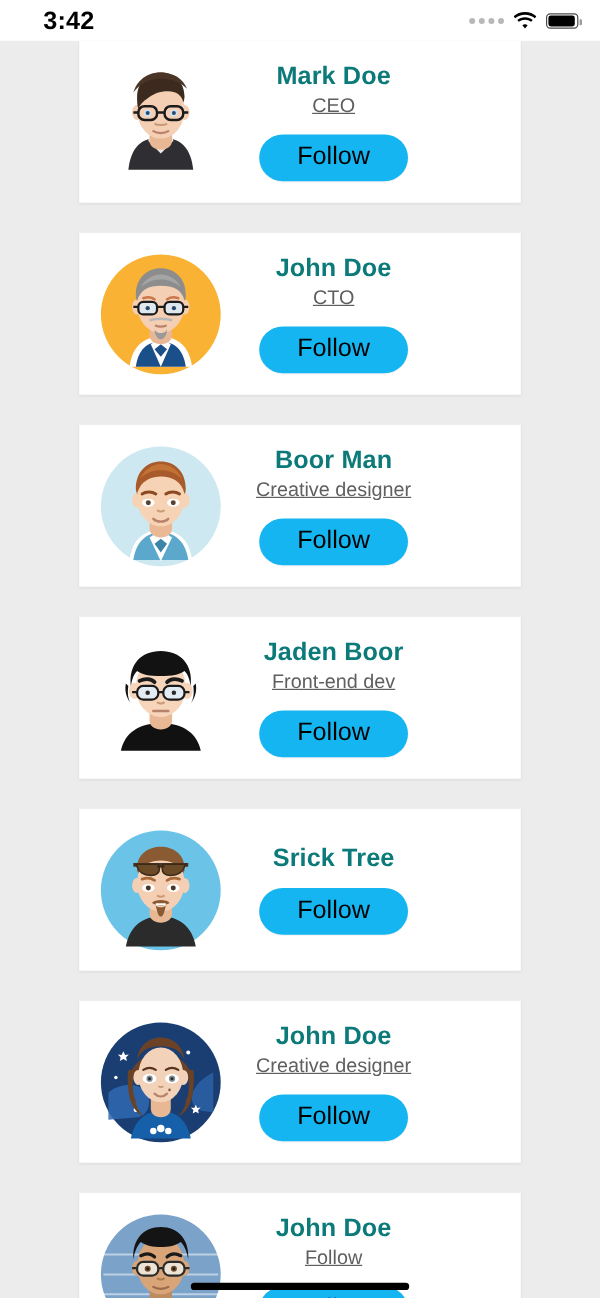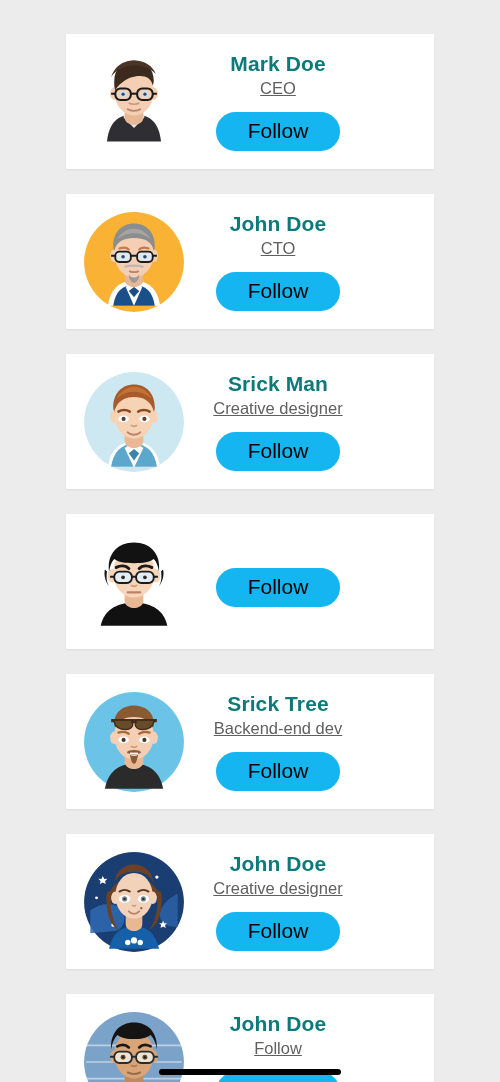--- a/index.html
+++ b/index.html
@@ -79,20 +79,39 @@
     position:absolute; left:50%; transform:translateX(-50%);
     bottom:7px; width:182px; height:6px; border-radius:3px;
     background:#000; z-index:50;
   }
 </style>
 </head>
 <body>
 
 <div id="app">
 
+  <div class="statusbar">
+    <div class="status-time">3:42</div>
+    <div class="status-right">
+      <span class="sig-dots">
+          <i></i>
+          <i></i>
+          <i></i>
+          <i></i>
+        </span>
+      <svg class="wifi" width="19" height="14" viewBox="0 0 19 14">
+        <path d="M9.5 2.2c3.1 0 6 1.1 8.2 3l1.3-1.6C16.4 1.3 13.1 0 9.5 0S2.6 1.3 0 3.6l1.3 1.6c2.2-1.9 5.1-3 8.2-3z" fill="#000"></path>
+        <path d="M9.5 6.4c1.9 0 3.7.7 5.1 1.8l1.3-1.6c-1.8-1.5-4-2.3-6.4-2.3S5 5.1 3.1 6.6l1.3 1.6c1.4-1.1 3.2-1.8 5.1-1.8z" fill="#000"></path>
+        <path d="M9.5 10.3c.8 0 1.6.3 2.2.8l-2.2 2.7-2.2-2.7c.6-.5 1.4-.8 2.2-.8z" fill="#000"></path>
+      </svg>
+      <span class="batt">
+          <i></i>
+        </span>
+    </div>
+  </div>
 
   <div class="list">
 
     <div class="card">
       <div class="avatar-wrap">
         <svg class="avatar" viewBox="0 0 100 100">
           <path d="M24 88c2-18 10-26 26-26s24 8 26 26z" fill="#2f2f33"></path>
           <path d="M50 58c7 0 10 3 10 7l-10 10-10-10c0-4 3-7 10-7z" fill="#e8e8ea"></path>
           <path d="M41 52h18v13c0 4-4 7-9 7s-9-3-9-7z" fill="#e8b894"></path>
           <ellipse cx="50" cy="40" rx="19" ry="23" fill="#f4cfb4"></ellipse>
@@ -168,21 +187,21 @@
           <path d="M35 40c3-2 8-2 11 0M54 40c3-2 8-2 11 0" stroke="#8b4a22" stroke-width="2.4" fill="none" stroke-linecap="round"></path>
           <ellipse cx="40" cy="47" rx="5" ry="3.2" fill="#ffffff"></ellipse>
           <ellipse cx="60" cy="47" rx="5" ry="3.2" fill="#ffffff"></ellipse>
           <circle cx="40" cy="47" r="2" fill="#5a4030"></circle>
           <circle cx="60" cy="47" r="2" fill="#5a4030"></circle>
           <path d="M47 53c2 1.5 4 1.5 6 0" stroke="#c99a78" stroke-width="1.6" fill="none"></path>
           <path d="M44 60c3 3 9 3 12 0" stroke="#b9826a" stroke-width="1.9" fill="none" stroke-linecap="round"></path>
         </svg>
       </div>
       <div class="info">
-        <div class="pname">Srick Man</div>
+        <div class="pname">Boor Man</div>
         <div class="prole">Creative designer</div>
         <button class="follow">Follow</button>
       </div>
     </div>
 
     <div class="card">
       <div class="avatar-wrap">
         <svg class="avatar" viewBox="0 0 100 100">
           <path d="M18 92c3-14 14-22 32-22s29 8 32 22z" fill="#111111"></path>
           <path d="M41 54h18v14c0 4-4 7-9 7s-9-3-9-7z" fill="#e8b894"></path>
@@ -195,20 +214,22 @@
           <rect x="31" y="40" width="17" height="11" rx="5" fill="#e3ecf2" stroke="#1b1b1b" stroke-width="1.8"></rect>
           <rect x="52" y="40" width="17" height="11" rx="5" fill="#e3ecf2" stroke="#1b1b1b" stroke-width="1.8"></rect>
           <path d="M48 45h4M31 45h-4M69 45h4" stroke="#1b1b1b" stroke-width="1.8"></path>
           <circle cx="39.5" cy="45.5" r="1.8" fill="#2b2b2b"></circle>
           <circle cx="60.5" cy="45.5" r="1.8" fill="#2b2b2b"></circle>
           <path d="M47 53c2 1.5 4 1.5 6 0" stroke="#c99a78" stroke-width="1.6" fill="none"></path>
           <path d="M44 60h12" stroke="#b9826a" stroke-width="2" stroke-linecap="round"></path>
         </svg>
       </div>
       <div class="info">
+        <div class="pname">Jaden Boor</div>
+        <div class="prole">Front-end dev</div>
         <button class="follow">Follow</button>
       </div>
     </div>
 
     <div class="card">
       <div class="avatar-wrap">
         <svg class="avatar" viewBox="0 0 100 100">
           <circle cx="50" cy="50" r="48" fill="#6cc3e8"></circle>
           <path d="M22 95c3-16 13-24 28-24s25 8 28 24z" fill="#2b2b2b"></path>
           <path d="M41 56h18v13c0 4-4 7-9 7s-9-3-9-7z" fill="#e8b894"></path>
@@ -228,21 +249,20 @@
           <circle cx="40" cy="48" r="2" fill="#4a3526"></circle>
           <circle cx="60" cy="48" r="2" fill="#4a3526"></circle>
           <path d="M47 54c2 1.5 4 1.5 6 0" stroke="#c99a78" stroke-width="1.6" fill="none"></path>
           <path d="M43 60c2-3 12-3 14 0 0 0-3 2-7 2s-7-2-7-2z" fill="#8a5a32"></path>
           <path d="M46 62c1 5 2 9 4 9s3-4 4-9c-2 2-6 2-8 0z" fill="#8a5a32"></path>
           <path d="M46 61h8" stroke="#ffffff" stroke-width="1.6"></path>
         </svg>
       </div>
       <div class="info">
         <div class="pname">Srick Tree</div>
-        <div class="prole">Backend-end dev</div>
         <button class="follow">Follow</button>
       </div>
     </div>
 
     <div class="card">
       <div class="avatar-wrap">
         <svg class="avatar" viewBox="0 0 100 100">
           <circle cx="50" cy="50" r="48" fill="#1b3e72"></circle>
           <path d="M8 58c8-6 18-8 26-4 6 3 8 9 6 16-1 4-4 7-8 8l-24 2z" fill="#2f69b0" opacity=".85"></path>
           <path d="M92 42c-8 4-15 10-17 18-1 6 2 11 8 13l9 1z" fill="#2f69b0" opacity=".7"></path>

